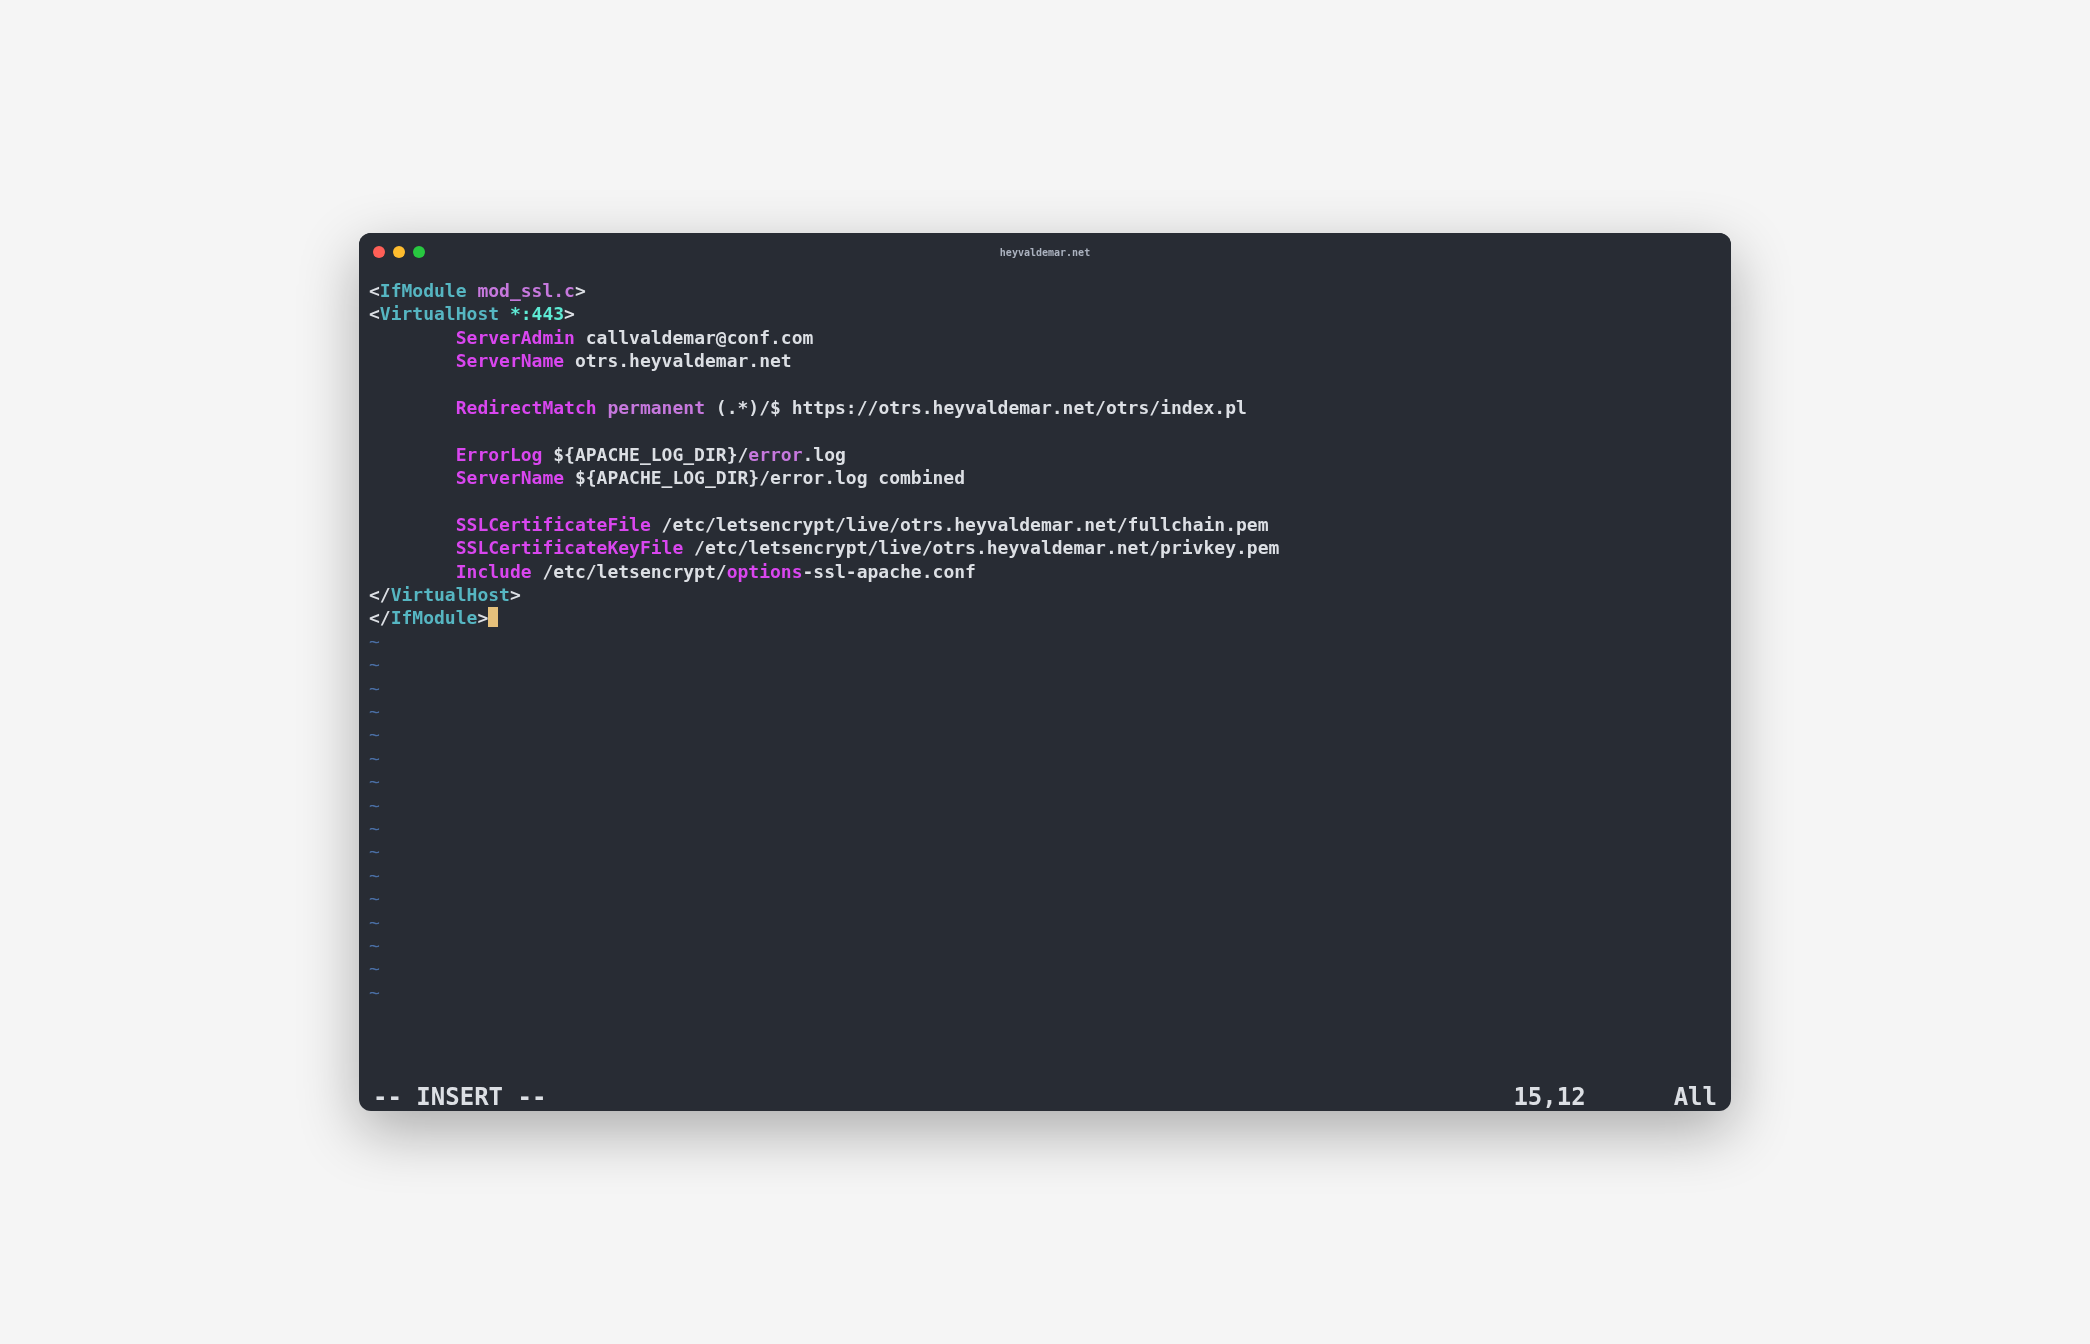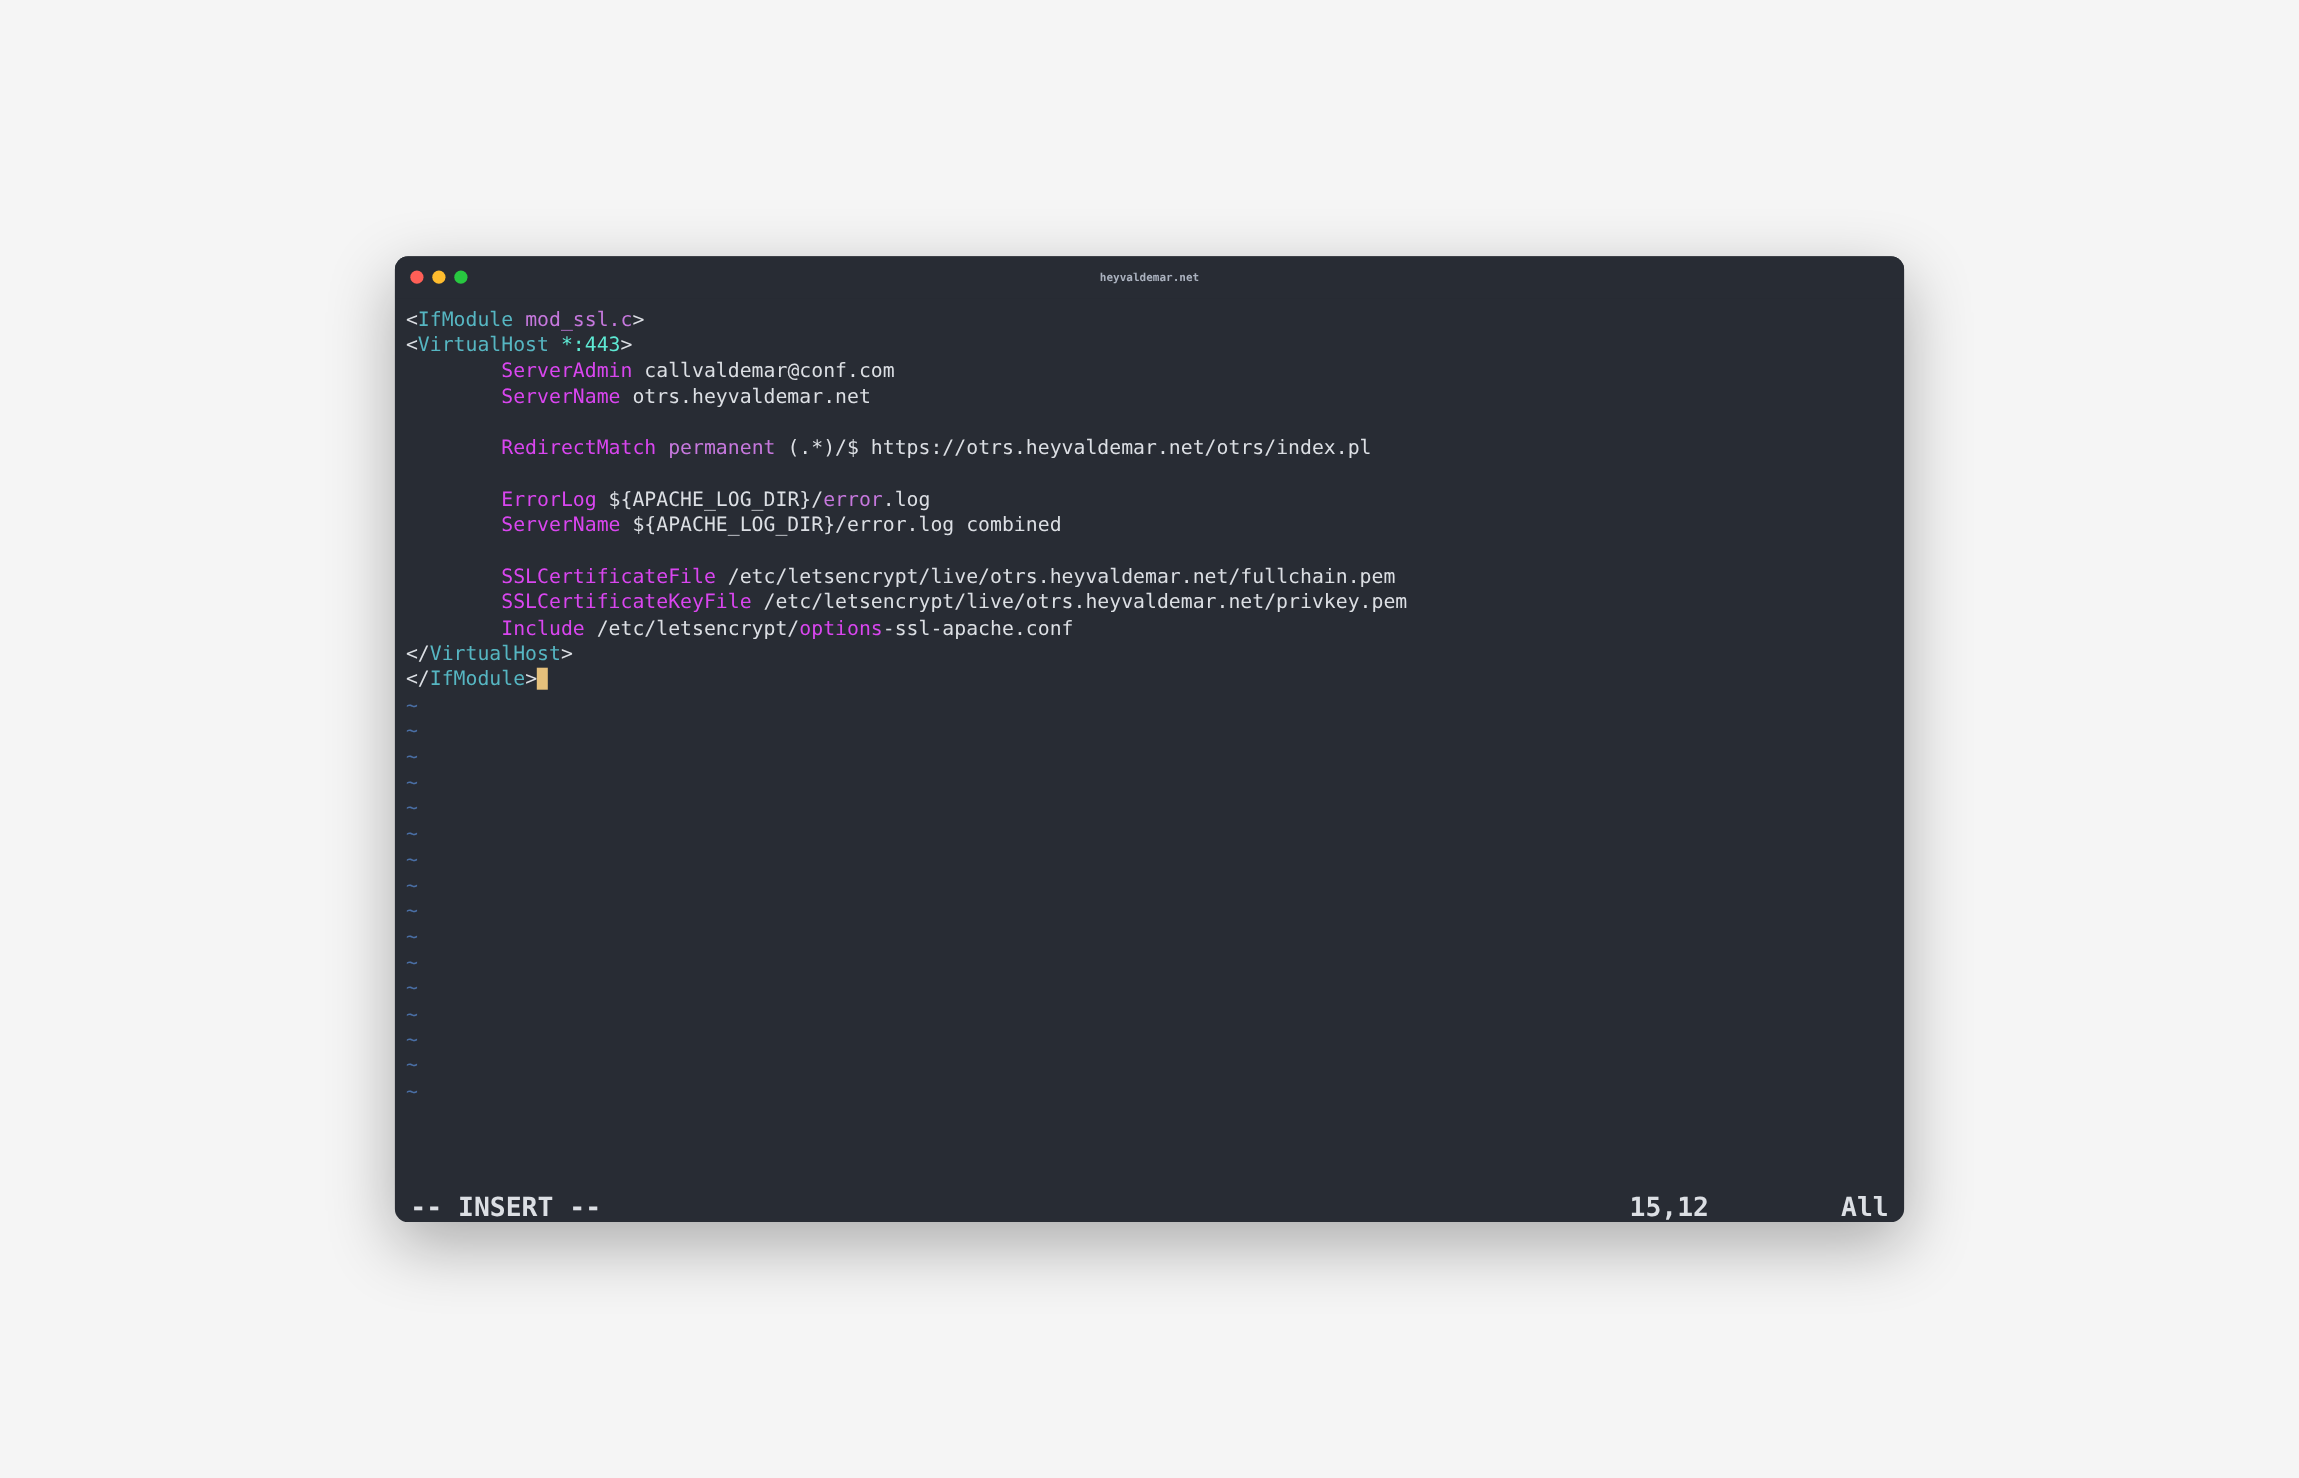--- a/index.html
+++ b/index.html
@@ -61,20 +61,21 @@
       padding: 8px 10px 0 10px;
       font-size: 18px;
       line-height: 1.3;
       color: #abb2bf;
       overflow: hidden;
       position: relative;
     }
     .code-line {
       white-space: pre;
       font-family: 'SF Mono', 'Monaco', 'Menlo', 'Consolas', monospace;
+      font-weight: bold;
     }
     .tilde-line {
       color: #4a6fa5;
       font-family: 'SF Mono', 'Monaco', 'Menlo', 'Consolas', monospace;
     }
     .c-white { color: #dcdfe4; }
     .c-cyan { color: #56b6c2; }
     .c-magenta { color: #c678dd; }
     .c-yellow { color: #5eead4; }
     .c-green { color: #d946ef; }
@@ -91,21 +92,21 @@
       display: flex;
       align-items: center;
       padding: 0 14px;
       color: #dcdfe4;
       font-size: 24px;
       font-weight: bold;
       font-family: 'SF Mono', 'Monaco', 'Menlo', 'Consolas', monospace;
     }
     .status-left { flex: 0 0 auto; }
     .status-spacer { flex: 1; }
-    .status-pos { margin-right: 120px; }
+    .status-pos { margin-right: 88px; }
     .status-right { }
   </style>
 </head>
 <body>
 
 <div class="terminal-window">
   <div class="title-bar">
     <div class="traffic-lights">
       <div class="traffic-light tl-close"></div>
       <div class="traffic-light tl-min"></div>

